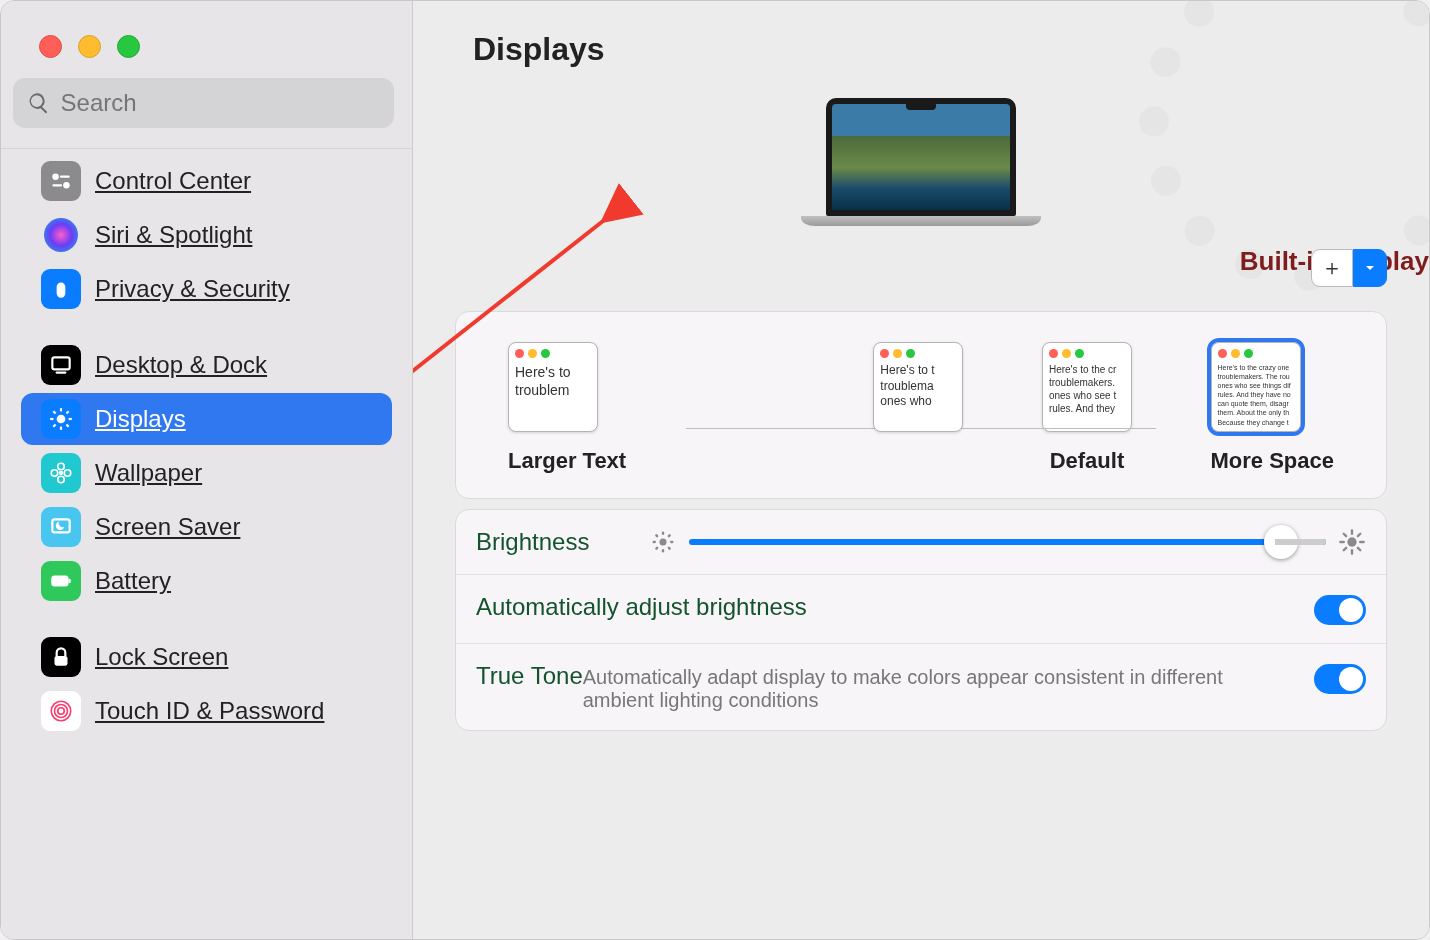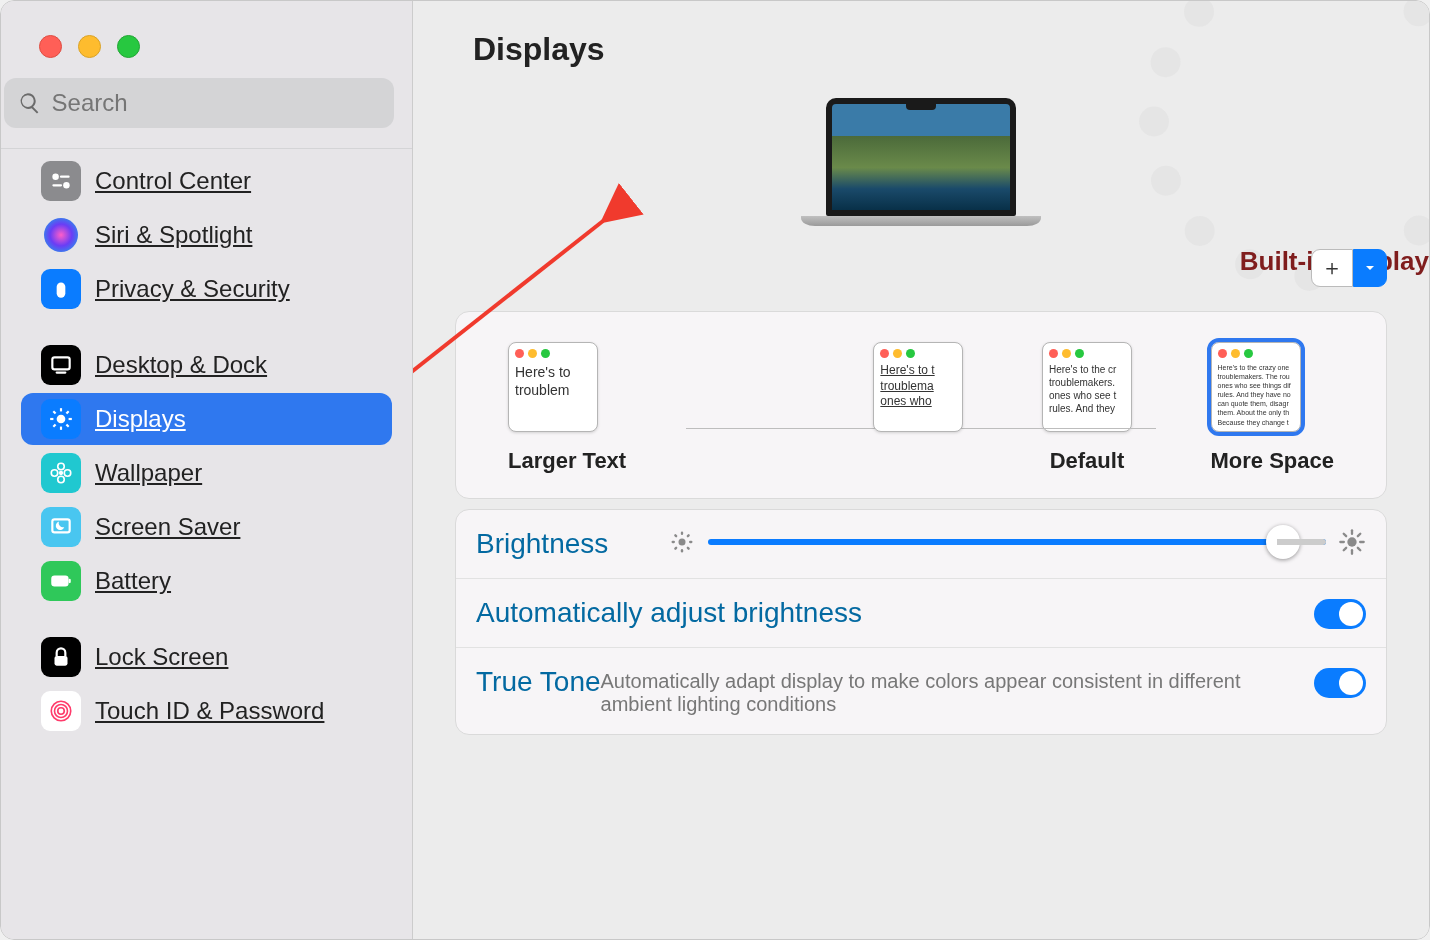--- a/index.html
+++ b/index.html
@@ -32,21 +32,21 @@
 .traffic-lights {
   display: flex;
   gap: 16px;
   padding: 34px 0 0 38px;
 }
 .tl-dot { width: 23px; height: 23px; border-radius: 50%; }
 .tl-red { background: #ff5f57; border:1px solid #de4d42; }
 .tl-yellow { background: #febc2e; border:1px solid #d9a227; }
 .tl-green { background: #27c840; border:1px solid #23a535; }
 
-.search-wrap { padding: 20px 18px 20px 3px; }
+.search-wrap { padding: 20px 18px 20px 12px; }
 .search {
   display: flex;
   align-items: center;
   background: #d4d4d6;
   border-radius: 12px;
   height: 50px;
   padding: 0 14px;
 }
 .search svg { width: 26px; height: 26px; fill: #6b6b6b; }
 .search input {
@@ -170,21 +170,21 @@
 .res-none .res-thumb { visibility:hidden;}
 .res-label { font-size: 22px; margin-top: 16px; color:#222; font-weight:700;}
 .res-hairline { position:absolute; top:116px; left:230px; right:230px; height:1px; background:#bdbdbd; z-index:0;}
 
 .setting-row {
   display:flex; align-items:flex-start; justify-content:space-between;
   padding: 18px 20px;
   border-top: 1px solid #e2e2e2;
 }
 .setting-row:first-child{border-top:none;}
-.setting-label { font-size: 28px; color:#0369a1; font-weight:500; }
+.setting-label { font-size: 24px; color:#14532d; font-weight:500; }
 .setting-desc { font-size: 20px; color:#777; font-weight:400; margin-top:4px; max-width:680px;}
 .setting-left{display:flex;flex-direction:row;}
 
 .brightness-control { display:flex; align-items:center; gap:12px; flex:1; margin-left:60px;}
 .sun-icon{width:28px;height:28px;fill:#8a8a8a;}
 .slider-track{flex:1;height:6px;background:#0a7cff;border-radius:3px;position:relative;}
 .slider-track::after{content:'';position:absolute;right:0;top:0;bottom:0;width:8%;background:#ccc;border-radius:0 3px 3px 0;}
 .slider-knob{position:absolute;right:7%;top:50%;transform:translate(50%,-50%);width:34px;height:34px;background:#fff;border-radius:50%;box-shadow:0 1px 4px rgba(0,0,0,.4);}
 
 .toggle{width:52px;height:30px;background:#0a7cff;border-radius:15px;position:relative;flex-shrink:0;margin-top:2px;}
@@ -390,21 +390,21 @@
             </div>
           <div class="res-label">&nbsp;</div>
         </div>
         <div class="res-opt" style="transform:translateX(-0px)">
           <div class="res-thumb">
               <div class="rt-traffic">
                 <span class="rt-red"></span>
                 <span class="rt-yellow"></span>
                 <span class="rt-green"></span>
               </div>
-              <div class="rt-text" style="white-space: pre-line; text-decoration: underline;">Here's to t
+              <div class="rt-text" style="white-space: pre-line;">Here's to t
 troublema
 ones who</div>
             </div>
           <div class="res-label">&nbsp;</div>
         </div>
         <div class="res-opt">
           <div class="res-thumb">
               <div class="rt-traffic">
                 <span class="rt-red"></span>
                 <span class="rt-yellow"></span>

